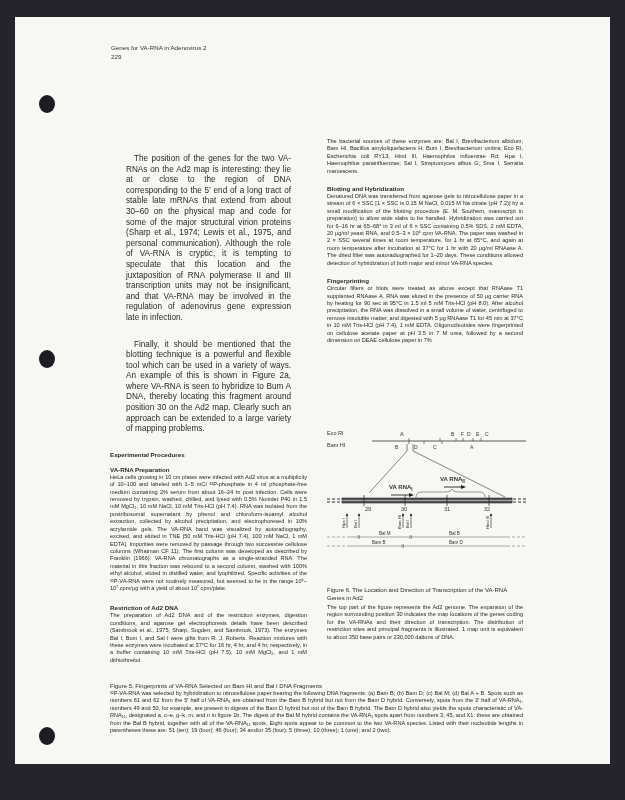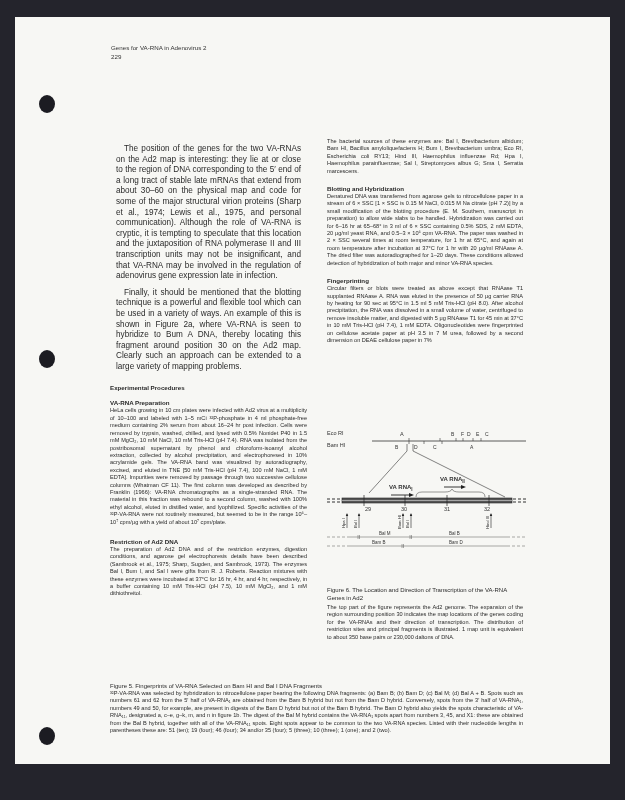--- a/index.html
+++ b/index.html
@@ -23,21 +23,21 @@
     position: absolute; left: 96px; top: 26px;
     font-size: 6.2px; line-height: 9px; color: #333;
   }
   .col-left {
     position: absolute; left: 95px; top: 121px; width: 197px;
   }
   .col-right {
     position: absolute; left: 312px; top: 121px; width: 196px;
   }
   .body-lg {
-    font-size: 8.2px; line-height: 10.6px; text-align: justify; margin: 6px;
+    font-size: 8.2px; line-height: 10.6px; text-align: justify; margin: 16px;
     text-indent: 0;
   }
   .body-lg + .body-lg { text-indent: 8px; }
   .body-lg.first { text-indent: 8px; }
   .body-sm {
     font-size: 5.6px; line-height: 7.4px; text-align: justify; margin: 0;
   }
   .section-head {
     font-size: 6.2px; font-weight: bold; margin: 12px 0 8px 0;
   }

